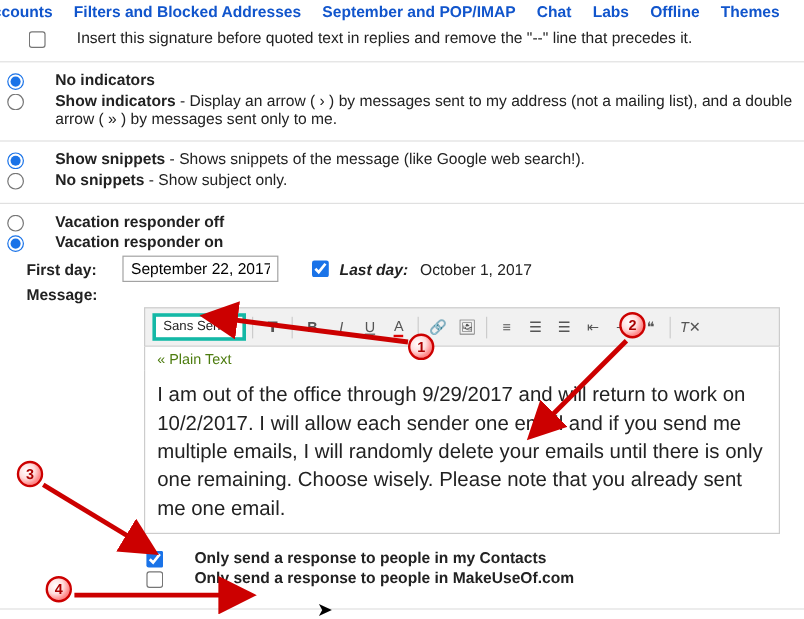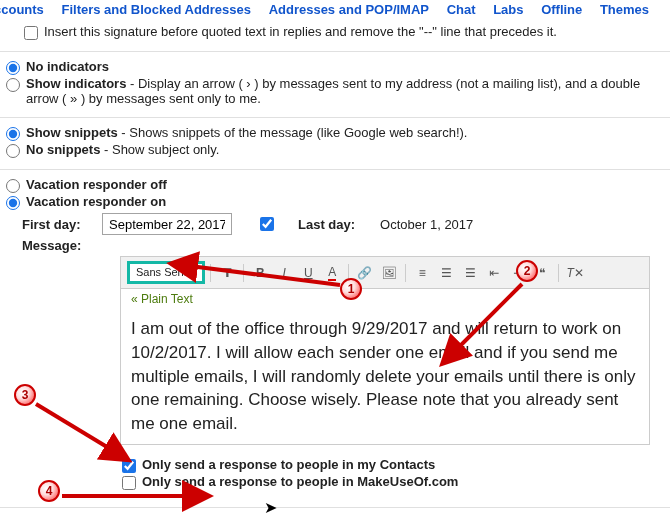--- a/index.html
+++ b/index.html
@@ -21,21 +21,21 @@
   .tabs a {
     color: #1155cc;
     font-weight: bold;
     font-size: 13px;
     text-decoration: none;
     margin-right: 14px;
   }
   .section {
     padding: 2px 0 6px 4px;
   }
-  .row { margin: 1px 0; display: flex; align-items: flex-start; }
+  .row { margin: 1px 0; display: flex; align-items: flex-start; gap: 20px; }
   .radio, .checkbox {
     margin: 2px 6px 0 2px;
     flex: 0 0 auto;
   }
   input[type=radio], input[type=checkbox] {
     accent-color: #1a73e8;
     width: 14px; height: 14px;
   }
   .row-label { flex: 1 1 auto; }
   .bold { font-weight: bold; }
@@ -57,21 +57,21 @@
   }
   .text-input {
     border: 1px solid #a3a3a3;
     padding: 3px 6px;
     font-size: 13px;
     height: 22px;
   }
   .firstday-input { width: 130px; }
   .subject-input { width: 300px; }
   .lastday-check { display: flex; align-items: center; margin-left: 24px; }
-  .lastday-check .bold { margin: 0 21px; }
+  .lastday-check .bold { margin: 0 6px; font-style: italic; }
   .lastday-val { margin-left: 4px; }
   .editor-wrap {
     margin-left: 116px;
     margin-right: 20px;
   }
   .toolbar {
     background: #f1f1f1;
     border: 1px solid #ccc;
     padding: 4px 6px;
     display: flex;
@@ -154,21 +154,21 @@
     z-index: 11;
   }
   .rel { position: relative; }
 </style>
 </head>
 <body class="rel">
 
 <div class="tabs" style="margin-left:-6px">
   <a href="#">ccounts</a>
   <a href="#">Filters and Blocked Addresses</a>
-  <a href="#">Addresses and POP/IMAP</a>
+  <a href="#">September and POP/IMAP</a>
   <a href="#">Chat</a>
   <a href="#">Labs</a>
   <a href="#">Offline</a>
   <a href="#">Themes</a>
 </div>
 
 <div class="section" style="padding-left:22px">
   <div class="row">
     <input type="checkbox" class="checkbox" style="">
     <span class="row-label">Insert this signature before quoted text in replies and remove the "--" line that precedes it.</span>

